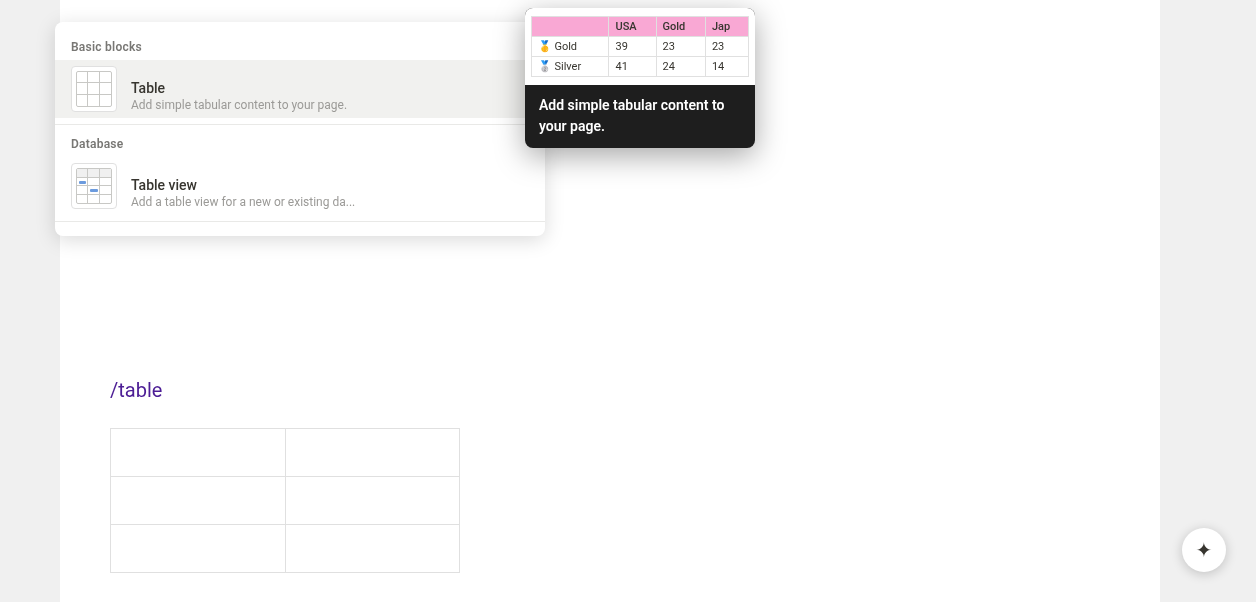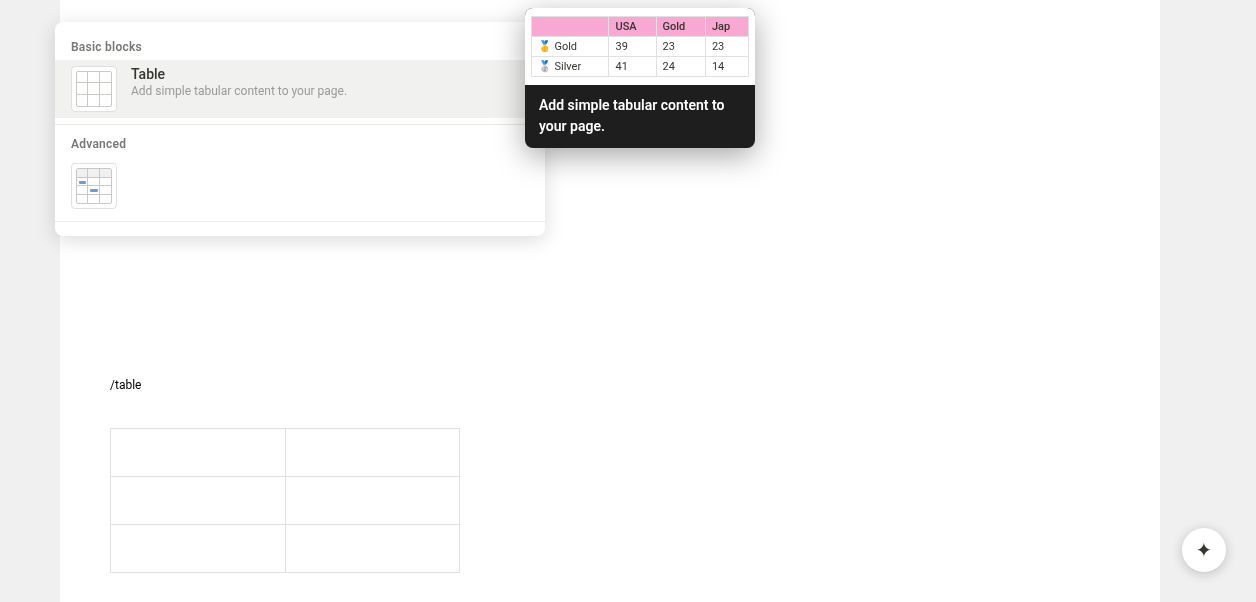--- a/index.html
+++ b/index.html
@@ -28,22 +28,22 @@
       width: 1100px;
       height: 602px;
       background: #ffffff;
     }
 
     
     .page-command {
       position: absolute;
       top: 378px;
       left: 110px;
-      font-size: 12px;
-      color: #000000;
+      font-size: 20px;
+      color: #4c1d95;
       font-family: -apple-system, BlinkMacSystemFont, 'Segoe UI', Roboto, sans-serif;
     }
 
     
     .empty-table {
       position: absolute;
       top: 428px;
       left: 110px;
       border-collapse: collapse;
       width: 350px;
@@ -70,21 +70,21 @@
     .section-label {
       font-size: 12px;
       font-weight: 600;
       color: #787774;
       padding: 6px 0 6px 16px;
       letter-spacing: 0.02em;
     }
 
     .menu-item {
       display: flex;
-      align-items: flex-start;
+      align-items: flex-end;
       padding: 6px 16px;
       cursor: pointer;
     }
     .menu-item.selected {
       background: #f1f1ef;
     }
 
     .menu-item-icon {
       width: 46px;
       height: 46px;
@@ -287,38 +287,42 @@
       </div>
     </div>
     <div class="menu-item-content">
       <div class="menu-item-title">Table</div>
       <div class="menu-item-desc">Add simple tabular content to your page.</div>
     </div>
   </div>
 
   <div class="divider"></div>
 
-  <div class="section-label">Advanced</div>
+  <div class="section-label">Database</div>
 
   <div class="menu-item">
     <div class="menu-item-icon">
       <div class="mini-tableview-icon">
         <div class="hcell"></div>
         <div class="hcell"></div>
         <div class="hcell" style="border-right:none"></div>
         <div class="dcell blue" style="position:relative"></div>
         <div class="dcell"></div>
         <div class="dcell" style="border-right:none"></div>
         <div class="dcell"></div>
         <div class="dcell blue" style="position:relative"></div>
         <div class="dcell" style="border-right:none"></div>
         <div class="dcell" style="border-bottom:none"></div>
         <div class="dcell" style="border-bottom:none"></div>
         <div class="dcell" style="border-right:none;border-bottom:none"></div>
       </div>
+    </div>
+    <div class="menu-item-content">
+      <div class="menu-item-title">Table view</div>
+      <div class="menu-item-desc">Add a table view for a new or existing da...</div>
     </div>
   </div>
 
   <div class="divider"></div>
 
 </div>
 
 <div class="tooltip-preview">
   <div class="tooltip-table-area">
     <table class="preview-table">

